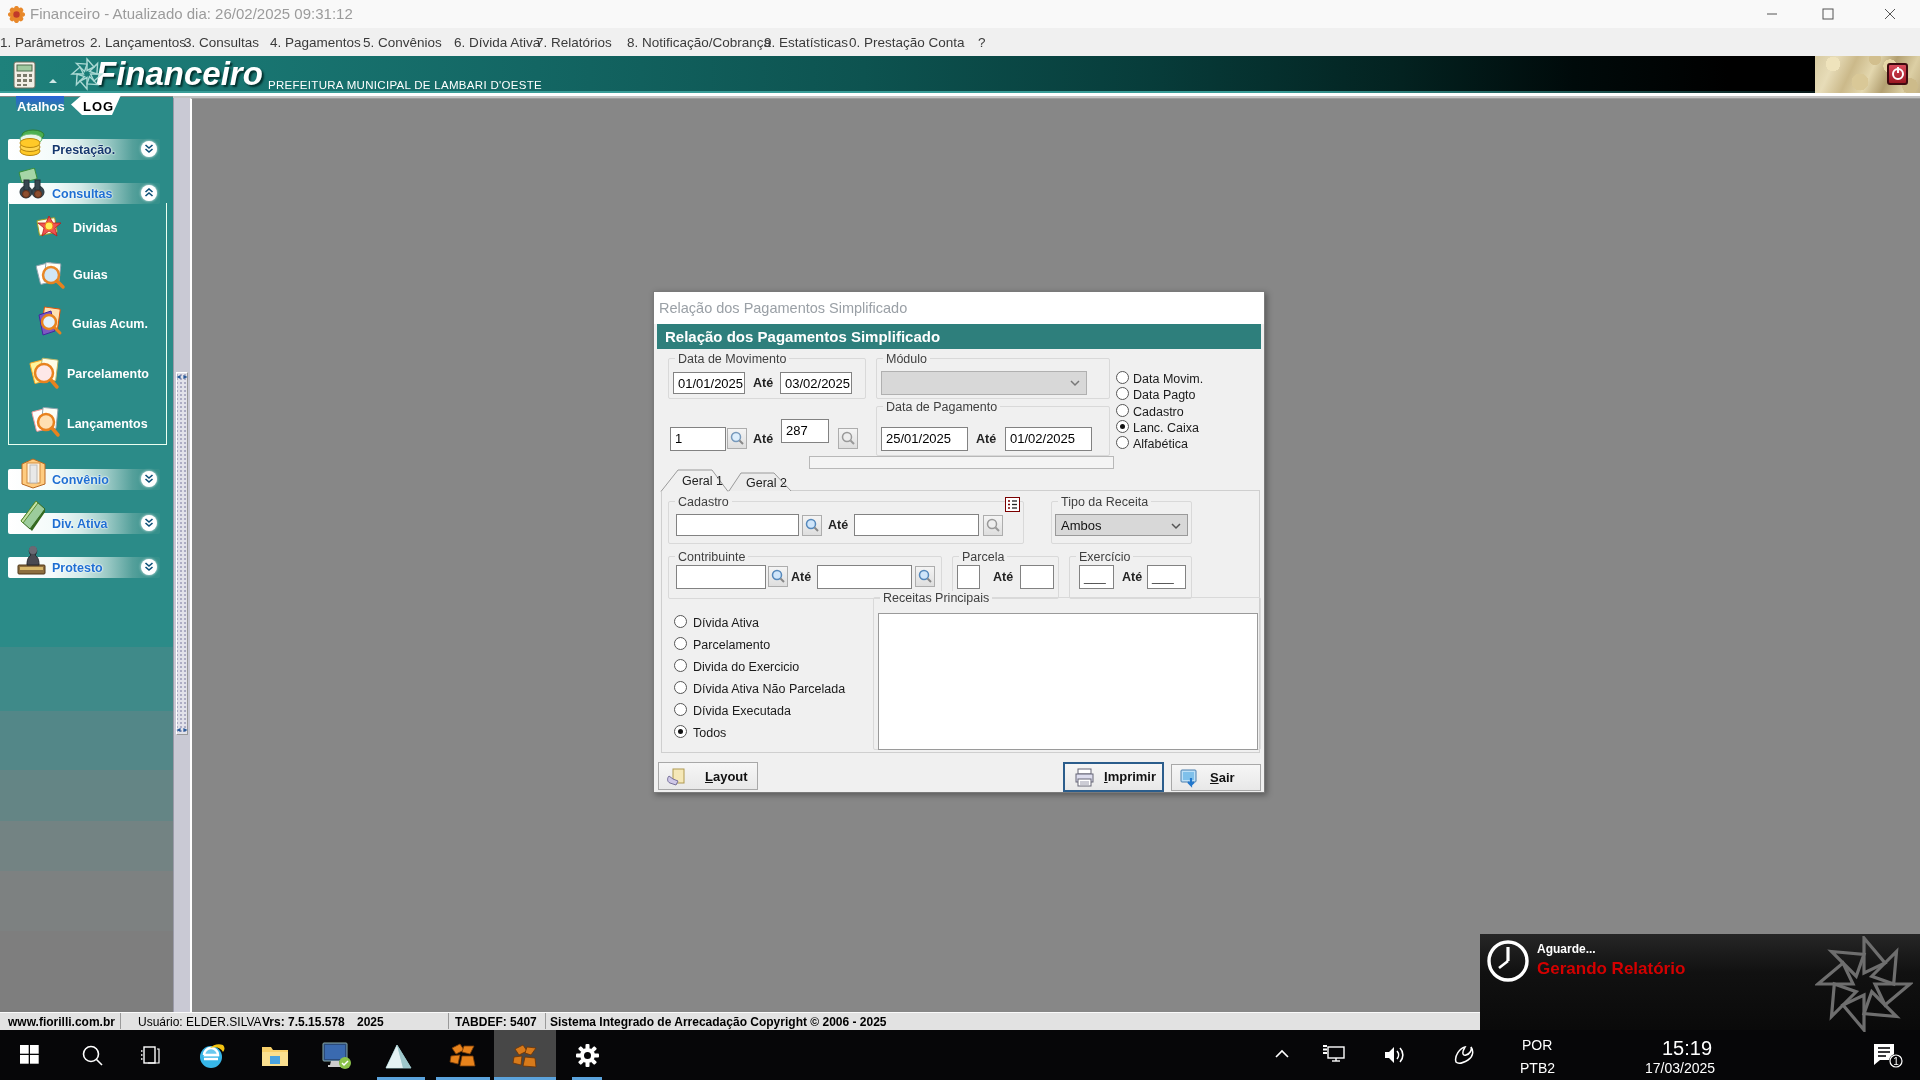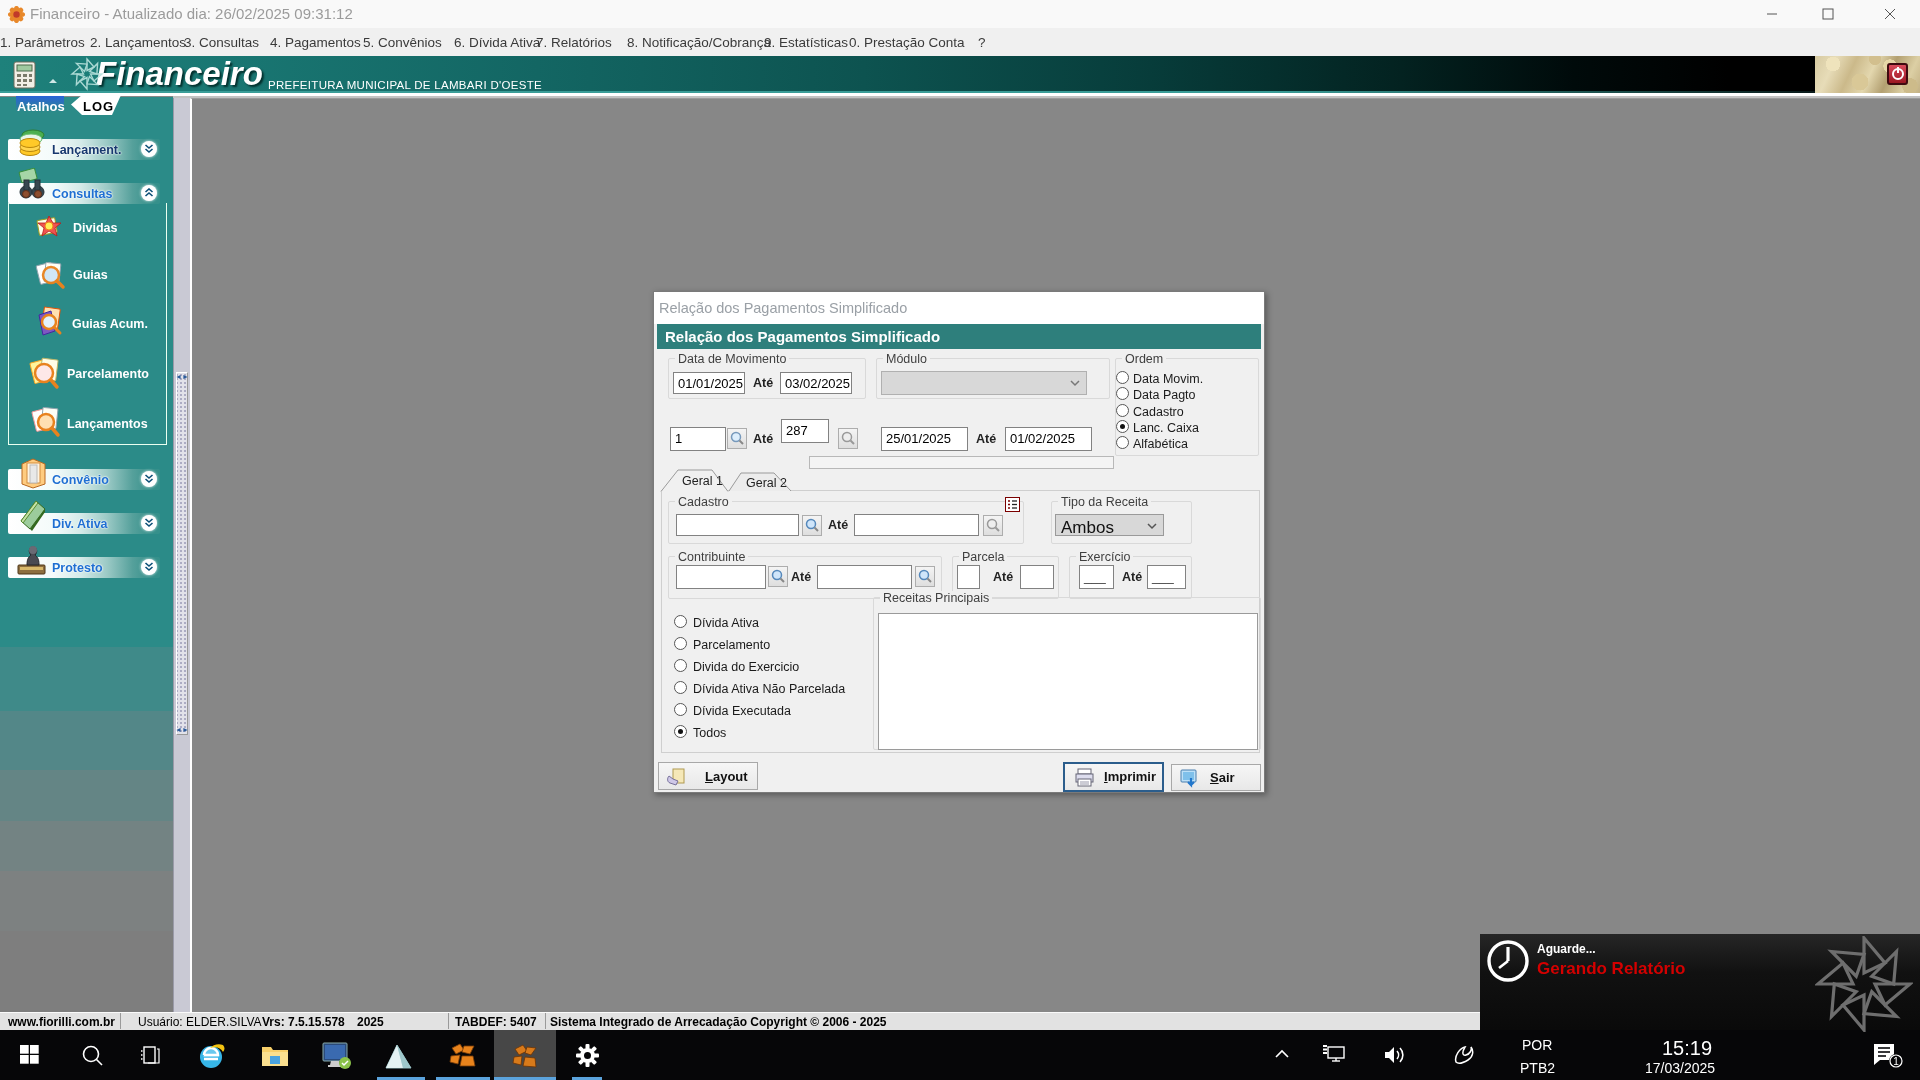--- a/index.html
+++ b/index.html
@@ -179,21 +179,21 @@
 <div class="abs" id="sidebar"></div>
 
 <div class="abs" style="left:16px;top:96px;width:48px;height:16px;background:linear-gradient(#2a62d8,#2b8b88)"></div>
 <div class="abs" style="left:17px;top:99px;font-size:13px;font-weight:bold;color:#fff">Atalhos</div>
 <div class="abs" style="left:71px;top:95px;width:50px;height:20px;background:#fff;clip-path:polygon(0 48%,22% 0,100% 0,82% 100%,22% 100%)"></div>
 <div class="abs" style="left:83px;top:99px;font-size:13px;font-weight:bold;color:#000;letter-spacing:1px">LOG</div>
 
 <div id="sb-items">
 
   <div class="abs sbar" style="top:139px">
-      <span class="txt" style="color:#16386e">Lançament.</span>
+      <span class="txt" style="color:#16386e">Prestação.</span>
       <span class="chev"><svg width="10" height="10" viewBox="0 0 10 10" style="margin-top:3px">
           <path d="M1.5 1 L5 4 L8.5 1 M1.5 5 L5 8 L8.5 5" stroke="#0c4f77" stroke-width="1.6" fill="none"></path>
         </svg></span>
     </div>
   <svg class="abs" style="left:16px;top:127px" width="32" height="31" viewBox="0 0 32 31">
     <ellipse cx="17" cy="8" rx="11" ry="5" fill="#4caf50" stroke="#2e7d32"></ellipse>
     <ellipse cx="15" cy="12" rx="11" ry="5" fill="#e8f5e9" stroke="#66bb6a"></ellipse>
     <g stroke="#b8860b">
         <ellipse cx="14" cy="24" rx="10" ry="4.5" fill="#ffc928"></ellipse>
         <ellipse cx="14" cy="20" rx="10" ry="4.5" fill="#ffd54f"></ellipse>
@@ -325,23 +325,20 @@
 
   <div class="abs grp" style="left:222px;top:66px;width:234px;height:41px">
       <span class="glabel">Módulo</span>
     </div>
   <div class="abs" style="left:227px;top:79px;width:206px;height:24px;background:#d8d8d8;border:1px solid #b0b0b0">
     <svg style="position:absolute;right:6px;top:8px" width="10" height="7">
         <path d="M1 1 L5 5 L9 1" stroke="#777" stroke-width="1.5" fill="none"></path>
       </svg>
   </div>
 
-  <div class="abs grp" style="left:461px;top:66px;width:144px;height:98px">
-      <span class="glabel">Ordem</span>
-    </div>
   <div class="abs radio" style="left:462px;top:79px"></div>
     <div class="abs rlabel" style="left:479px;top:79px">Data Movim.</div>
   <div class="abs radio" style="left:462px;top:95px"></div>
     <div class="abs rlabel" style="left:479px;top:95px">Data Pagto</div>
   <div class="abs radio" style="left:462px;top:112px"></div>
     <div class="abs rlabel" style="left:479px;top:112px">Cadastro</div>
   <div class="abs radio sel" style="left:462px;top:128px"></div>
     <div class="abs rlabel" style="left:479px;top:128px">Lanc. Caixa</div>
   <div class="abs radio" style="left:462px;top:144px"></div>
     <div class="abs rlabel" style="left:479px;top:144px">Alfabética</div>
@@ -351,20 +348,23 @@
         <circle cx="8" cy="8" r="4.5" fill="#ddeefc" stroke="#7799bb" stroke-width="1.5"></circle>
         <line x1="11.5" y1="11.5" x2="15" y2="15" stroke="#888" stroke-width="2"></line>
       </svg></div>
   <div class="abs ate" style="left:99px;top:140px">Até</div>
   <div class="abs fld" style="left:127px;top:127px;width:48px;height:24px">287</div>
   <div class="abs mag" style="left:184px;top:136px"><svg width="18" height="19" viewBox="0 0 18 19">
         <circle cx="8" cy="8" r="4.5" fill="#eee" stroke="#999" stroke-width="1.5"></circle>
         <line x1="11.5" y1="11.5" x2="15" y2="15" stroke="#999" stroke-width="2"></line>
       </svg></div>
 
+  <div class="abs grp" style="left:222px;top:114px;width:234px;height:50px">
+      <span class="glabel">Data de Pagamento</span>
+    </div>
   <div class="abs fld" style="left:227px;top:135px;width:87px;height:24px">25/01/2025</div>
   <div class="abs ate" style="left:322px;top:140px">Até</div>
   <div class="abs fld" style="left:351px;top:135px;width:87px;height:24px">01/02/2025</div>
 
   <div class="abs" style="left:155px;top:164px;width:305px;height:13px;background:#f4f4f4;border:1px solid #b8b8b8"></div>
 
   <svg class="abs" style="left:0px;top:176px;z-index:2" width="145" height="24" viewBox="0 0 145 24">
     <path d="M 75 23 L 87 5 L 120 5 L 137 23" fill="#ececec" stroke="#9a9a9a" stroke-width="1"></path>
     <path d="M 7 23.5 L 24 2 L 58 2 L 74 23.5" fill="#f0f0f0" stroke="#9a9a9a" stroke-width="1"></path>
   </svg>
@@ -397,21 +397,21 @@
       <g stroke="#222" stroke-width="1.3">
         <line x1="7" y1="4" x2="12" y2="4"></line>
         <line x1="7" y1="7.5" x2="12" y2="7.5"></line>
         <line x1="7" y1="11" x2="12" y2="11"></line>
       </g>
     </svg>
 
   <div class="abs grp" style="left:397px;top:209px;width:141px;height:43px">
       <span class="glabel">Tipo da Receita</span>
     </div>
-  <div class="abs" style="left:401px;top:222px;width:109px;height:22px;background:#d8d8d8;border:1px solid #9a9a9a;font-size:17px;color:#111;padding:3px 0 0 5px">Ambos
+  <div class="abs" style="left:401px;top:222px;width:133px;height:22px;background:#d8d8d8;border:1px solid #9a9a9a;font-size:13px;color:#111;padding:3px 0 0 5px">Ambos
     <svg style="position:absolute;right:6px;top:8px" width="10" height="7">
         <path d="M1 1 L5 5 L9 1" stroke="#555" stroke-width="1.5" fill="none"></path>
       </svg>
   </div>
 
   <div class="abs grp" style="left:14px;top:264px;width:274px;height:43px">
       <span class="glabel">Contribuinte</span>
     </div>
   <div class="abs fld" style="left:22px;top:273px;width:90px;height:24px"></div>
   <div class="abs mag" style="left:114px;top:274px"><svg width="18" height="19" viewBox="0 0 18 19">

